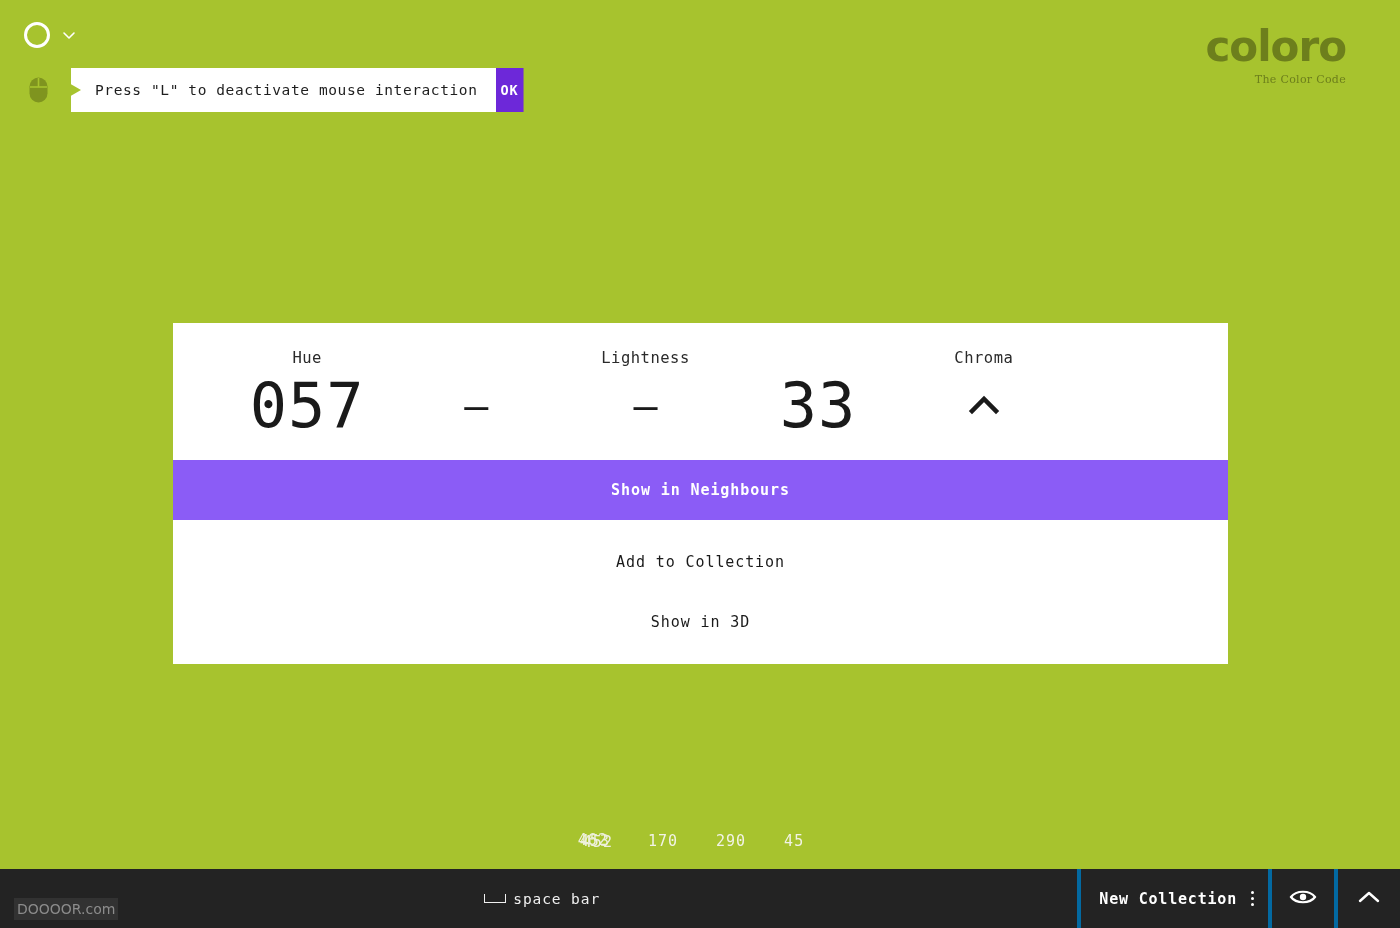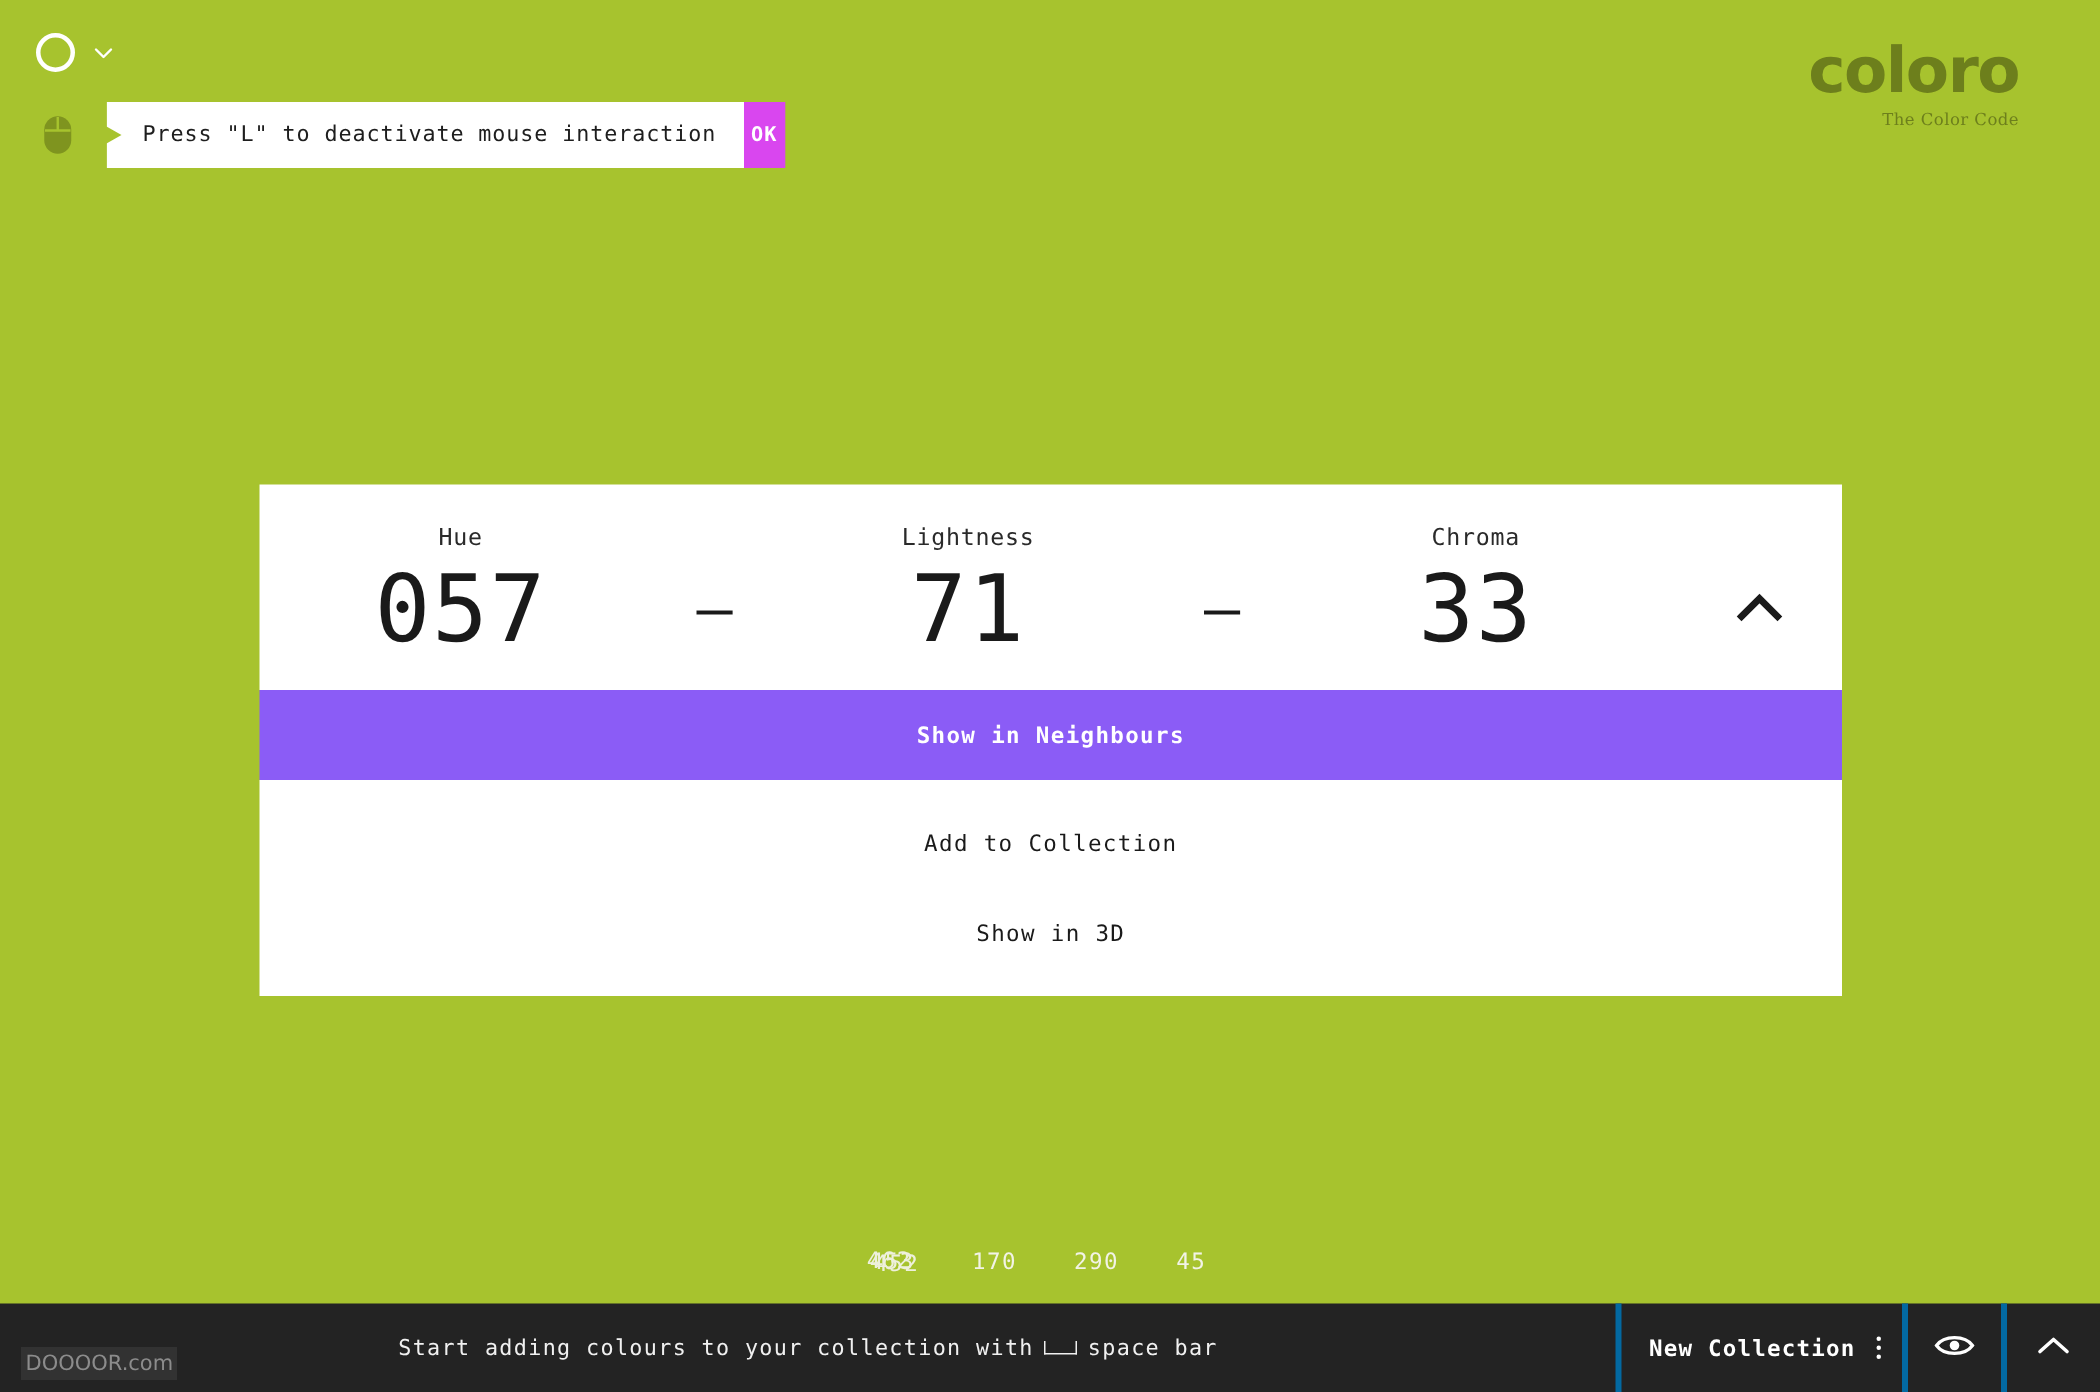--- a/index.html
+++ b/index.html
@@ -68,21 +68,21 @@
     padding: 0 18px 0 24px;
     font-size: 14.5px;
     letter-spacing: 0.6px;
     color: #1e1e1e;
     white-space: nowrap;
   }
   .tooltip-ok {
     display: flex;
     align-items: center;
     justify-content: center;
-    background: #d946ef;
+    background: #6d28d9;
     color: #ffffff;
     font-size: 13.5px;
     font-weight: bold;
     letter-spacing: 0.8px;
     width: 28px;
     cursor: pointer;
   }
 
   
   .logo-wrap {
@@ -309,21 +309,20 @@
       <div></div>
       <div class="col-label">Lightness</div>
       <div></div>
       <div class="col-label">Chroma</div>
       <div></div>
     </div>
 
     <div class="values-row">
       <div class="val">057</div>
       <div class="dash">–</div>
-      <div class="val">71</div>
       <div class="dash">–</div>
       <div class="val">33</div>
       <div class="card-chevron">
         <svg viewBox="0 0 40 40" width="40" height="40" aria-hidden="true">
           <path d="M8 25 L20 13 L32 25" fill="none" stroke="#1a1a1a" stroke-width="4.5" stroke-linecap="square" stroke-linejoin="miter"></path>
         </svg>
       </div>
     </div>
   </div>
 
@@ -344,21 +343,20 @@
   <div>170</div>
   <div>290</div>
   <div>45</div>
 </div>
 
 <div class="bottom-bar">
 
   <div class="watermark">DOOOOR.com</div>
 
   <div class="bb-hint">
-    <span>Start adding colours to your collection with</span>
     <span class="keycap"></span>
     <span>space bar</span>
   </div>
 
   <div class="bb-seg bb-collection">
     <span>New Collection</span>
     <span class="dots-icon">
       <i></i>
         <i></i>
         <i></i>

